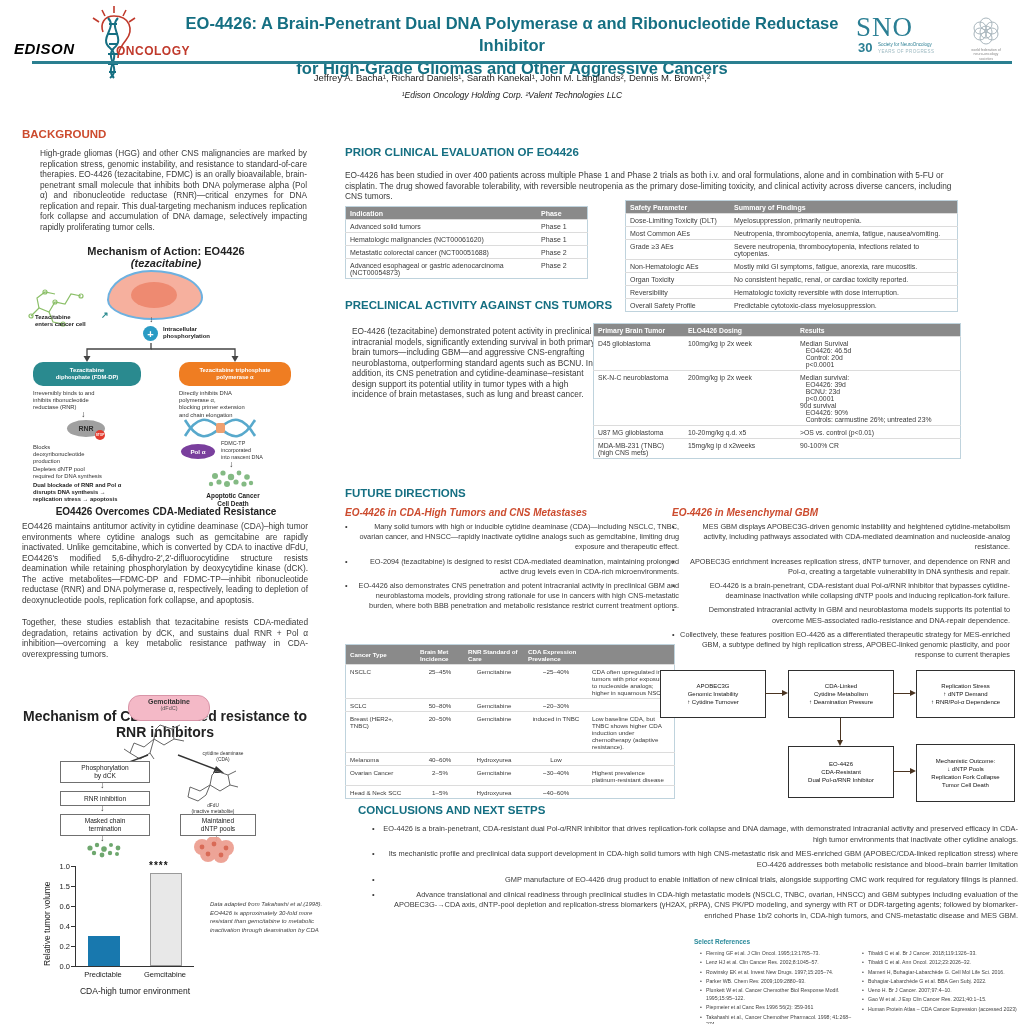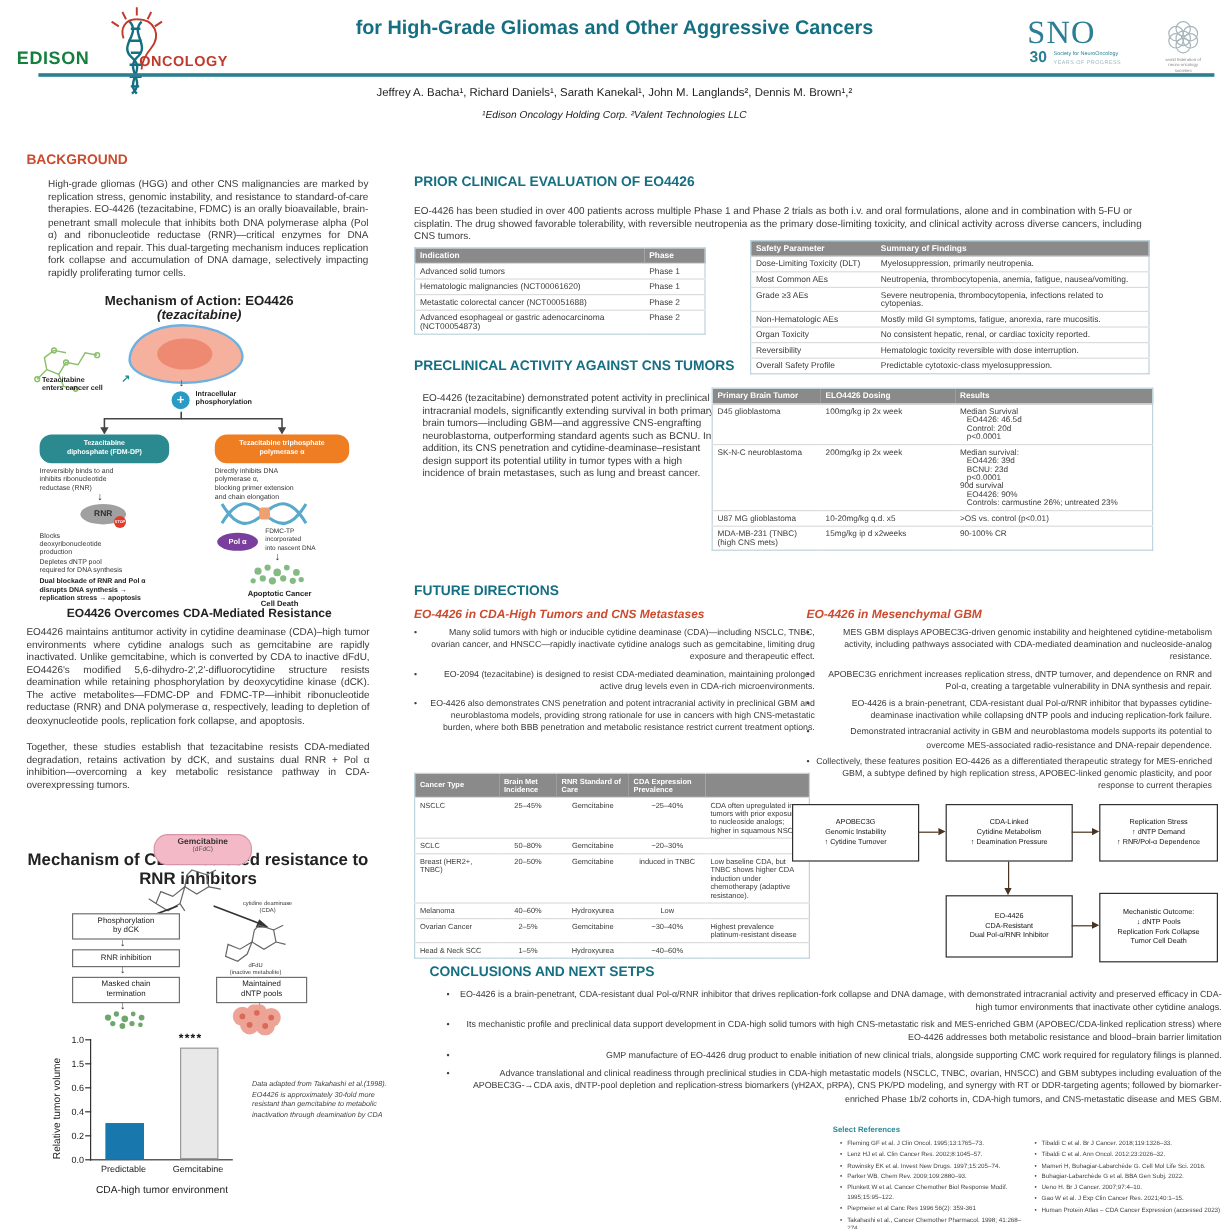--- a/index.html
+++ b/index.html
@@ -96,25 +96,26 @@
       <path d="M34,14 C44,24 24,34 36,44 C48,54 30,64 40,74"></path>
       <path d="M44,14 C34,24 52,34 40,44 C30,54 48,64 36,74"></path>
       <line x1="35" y1="20" x2="43" y2="20"></line>
         <line x1="33" y1="30" x2="44" y2="30"></line>
       <line x1="35" y1="40" x2="43" y2="40"></line>
         <line x1="34" y1="50" x2="44" y2="50"></line>
       <line x1="34" y1="60" x2="44" y2="60"></line>
         <line x1="35" y1="68" x2="42" y2="68"></line>
     </g>
   </svg>
-  <span class="abs edison-word pre" style="left:0;top:36px;font-size:15px;color:#15803d;">EDISON</span>
+  <span class="abs edison-word pre" style="left:0;top:36px;font-size:15px;color:#000000;font-style:italic;">EDISON</span>
   <span class="abs edison-word pre" style="left:102px;top:40px;font-size:12px;color:#c0392b;">ONCOLOGY</span>
 </div>
 
 <div class="abs title" style="left:180px;top:12px;width:664px;">
+  <div class="pre">EO-4426: A Brain-Penetrant Dual DNA Polymerase α and Ribonucleotide Reductase Inhibitor</div>
   <div class="pre">for High-Grade Gliomas and Other Aggressive Cancers</div>
 </div>
 
 <div class="abs" style="left:856px;top:14px;width:100px;height:46px;">
   <div class="abs sno-word pre" style="left:0;top:0;">SNO</div>
   <div class="abs sno-30 pre" style="left:2px;top:27px;">30</div>
   <div class="abs sno-small pre" style="left:22px;top:28px;">Society for NeuroOncology</div>
   <div class="abs sno-small2 pre" style="left:22px;top:35px;">YEARS OF PROGRESS</div>
 </div>
 

